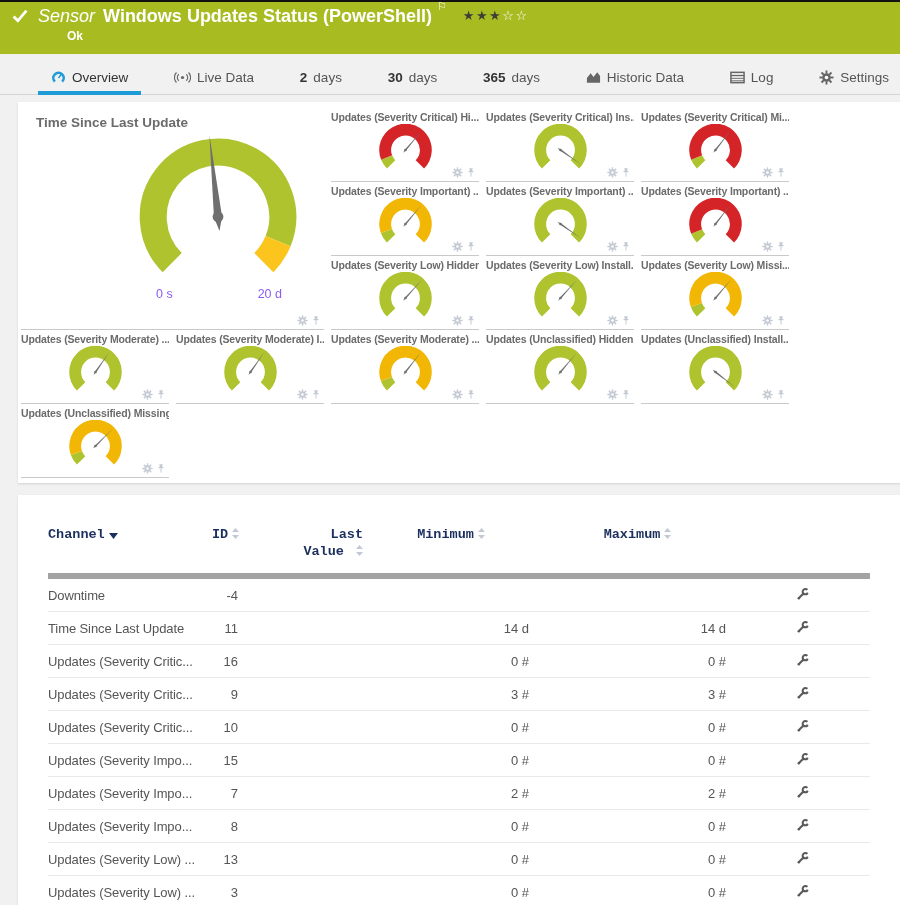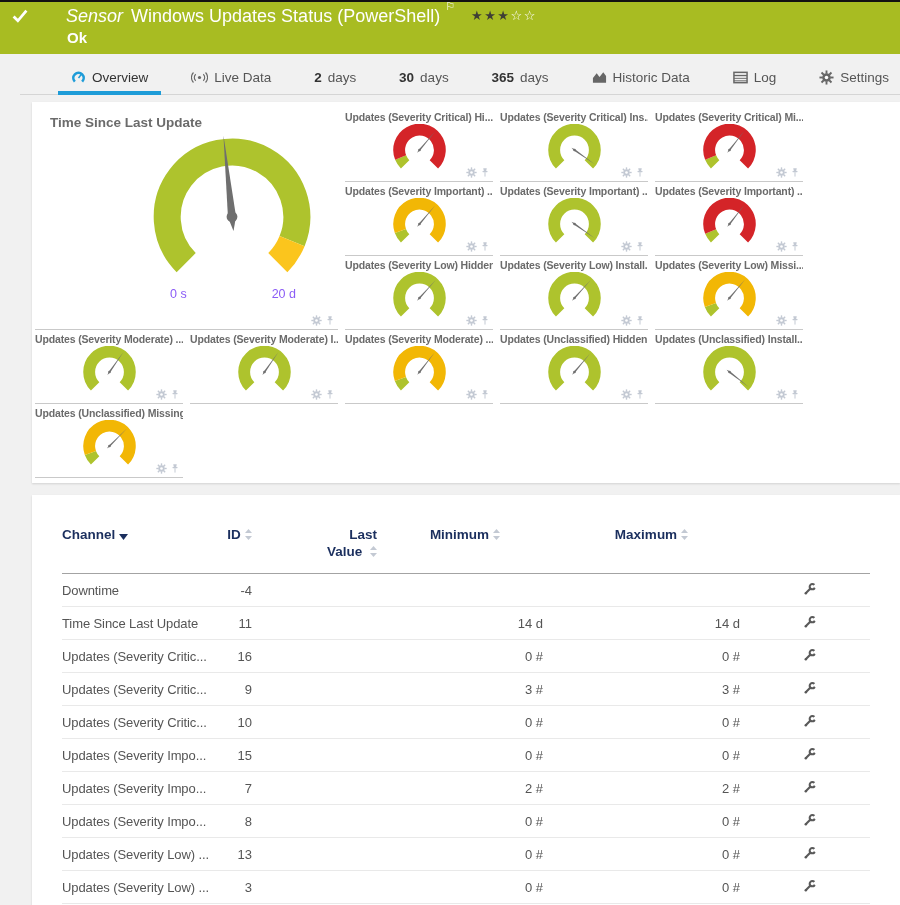--- a/index.html
+++ b/index.html
@@ -7,40 +7,40 @@
     width:900px;height:905px;overflow:hidden;background:#f1f1f1;
     font-family:"Liberation Sans",sans-serif;
   }
   .icn{display:inline-flex;align-items:center;justify-content:center;line-height:0;}
 
   
   .topbar{background:#a8bc22;border-top:2px solid #121212;height:54px;color:#fff;
     box-sizing:border-box;padding:4px 0 0 12px;}
   .topbar .row1{display:flex;align-items:flex-start;}
   .check{margin:3px 10px 0 0;}
-  .kicker{font-style:italic;font-size:18px;margin-right:8px;white-space:nowrap;margin-left:28px;}
-  .title{font-weight:normal;font-size:18px;white-space:nowrap;}
+  .kicker{font-style:italic;font-size:18px;margin-right:8px;white-space:nowrap;}
+  .title{font-weight:bold;font-size:18px;white-space:nowrap;}
   .flagwrap{font-size:11px;margin:0 0 0 5px;color:#fff;}
   .stars{margin:2px 0 0 16px;font-size:13px;letter-spacing:1.5px;white-space:nowrap;}
   .star-f{color:#3e3e35;}
   .star-e{color:#ffffff;}
-  .statusok{font-weight:bold;font-size:15px;margin:2px 0 0 55px;}
+  .statusok{font-weight:bold;font-size:12px;margin:2px 0 0 55px;}
 
   
   .tabbar{display:flex;justify-content:space-between;align-items:center;height:34px;
-    margin-top:6px;border-bottom:1px solid #d5d5d5;padding:0 6px 0 46px;margin-left:20px;}
+    margin-top:6px;border-bottom:1px solid #d5d5d5;padding:0 6px 0 46px;}
   .tab{display:flex;align-items:center;gap:6px;font-size:13.5px;color:#555;
     position:relative;height:100%;padding:0 5px;cursor:pointer;white-space:nowrap;}
   .tab.active{color:#333;}
   .tab.active::after{content:"";position:absolute;left:-8px;right:-8px;bottom:-1px;
     height:4px;background:#1e9cd8;}
   .tab .num{font-weight:bold;color:#333;}
 
   
-  .panel{background:#fff;margin-left:32px;box-shadow:0 1px 2px rgba(0,0,0,0.13);}
+  .panel{background:#fff;margin-left:18px;box-shadow:0 1px 2px rgba(0,0,0,0.13);}
   .panel-gauges{margin-top:7px;}
   .gauge-grid{display:grid;grid-template-columns:repeat(5,155px);grid-auto-rows:74px;
     padding:6px 0 5px 3px;}
   .gcell{position:relative;width:148px;margin-right:7px;border-bottom:1px solid #c9c9c9;
     box-sizing:border-box;padding-top:3px;}
   .gcell-title{font-size:10.5px;font-weight:bold;color:#6b6b6b;white-space:nowrap;
     overflow:hidden;letter-spacing:-0.15px;}
   .gcell-svgwrap{text-align:center;margin-top:1px;}
   .cell-icons{position:absolute;right:3px;bottom:3px;display:flex;gap:3px;}
   .gmain{grid-column:1/3;grid-row:1/4;width:303px;margin-right:10px;
@@ -48,21 +48,21 @@
     padding:7px 0 0 15px;}
   .gmain-title{font-size:13.5px;font-weight:bold;color:#6b6b6b;}
   .gmain-svgwrap{width:180px;margin:4px 16px 0 auto;}
   .gmain-labels{display:flex;justify-content:space-between;width:126px;
     margin:-4px 42px 0 auto;font-size:12.5px;color:#8b5cf6;}
 
   
   .panel-table{margin-top:12px;height:413px;box-sizing:border-box;
     padding:27px 30px 0 30px;overflow:hidden;}
   table{border-collapse:collapse;width:100%;table-layout:fixed;}
-  thead tr{border-bottom:1px solid #a3a3a3;}
+  thead tr{border-bottom:6px solid #a3a3a3;font-family:Liberation Mono, monospace;}
   th{font-size:13.5px;color:#1b2f5e;font-weight:bold;vertical-align:top;
     padding:4px 0 12px;line-height:17px;}
   th.c-channel{text-align:left;}
   th.c-id,th.c-min,th.c-max{text-align:center;}
   th.c-last{text-align:right;}
   tbody tr{border-bottom:1px solid #e9e9e9;}
   td{font-size:13px;color:#555;height:32px;padding:0;}
   td.c-channel{white-space:nowrap;overflow:hidden;letter-spacing:-0.1px;}
   td.c-id,td.c-min,td.c-max{text-align:right;padding-right:10px;}
   td.c-action{text-align:center;}

